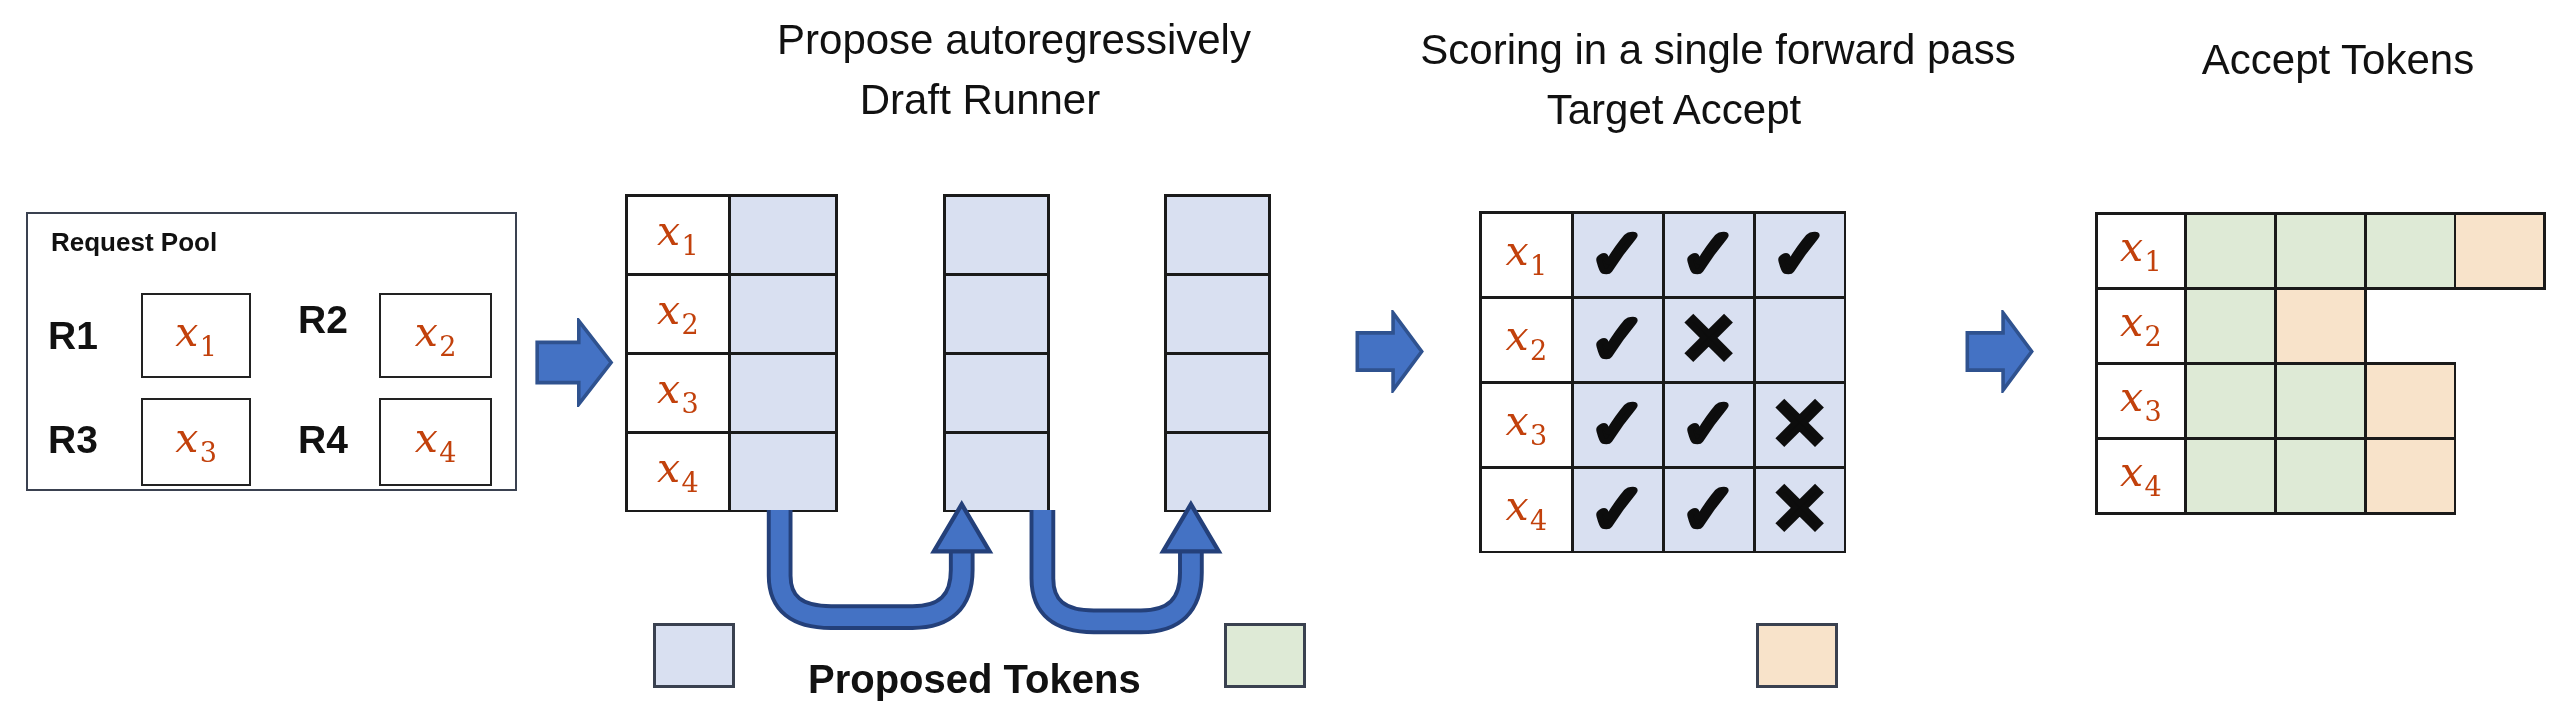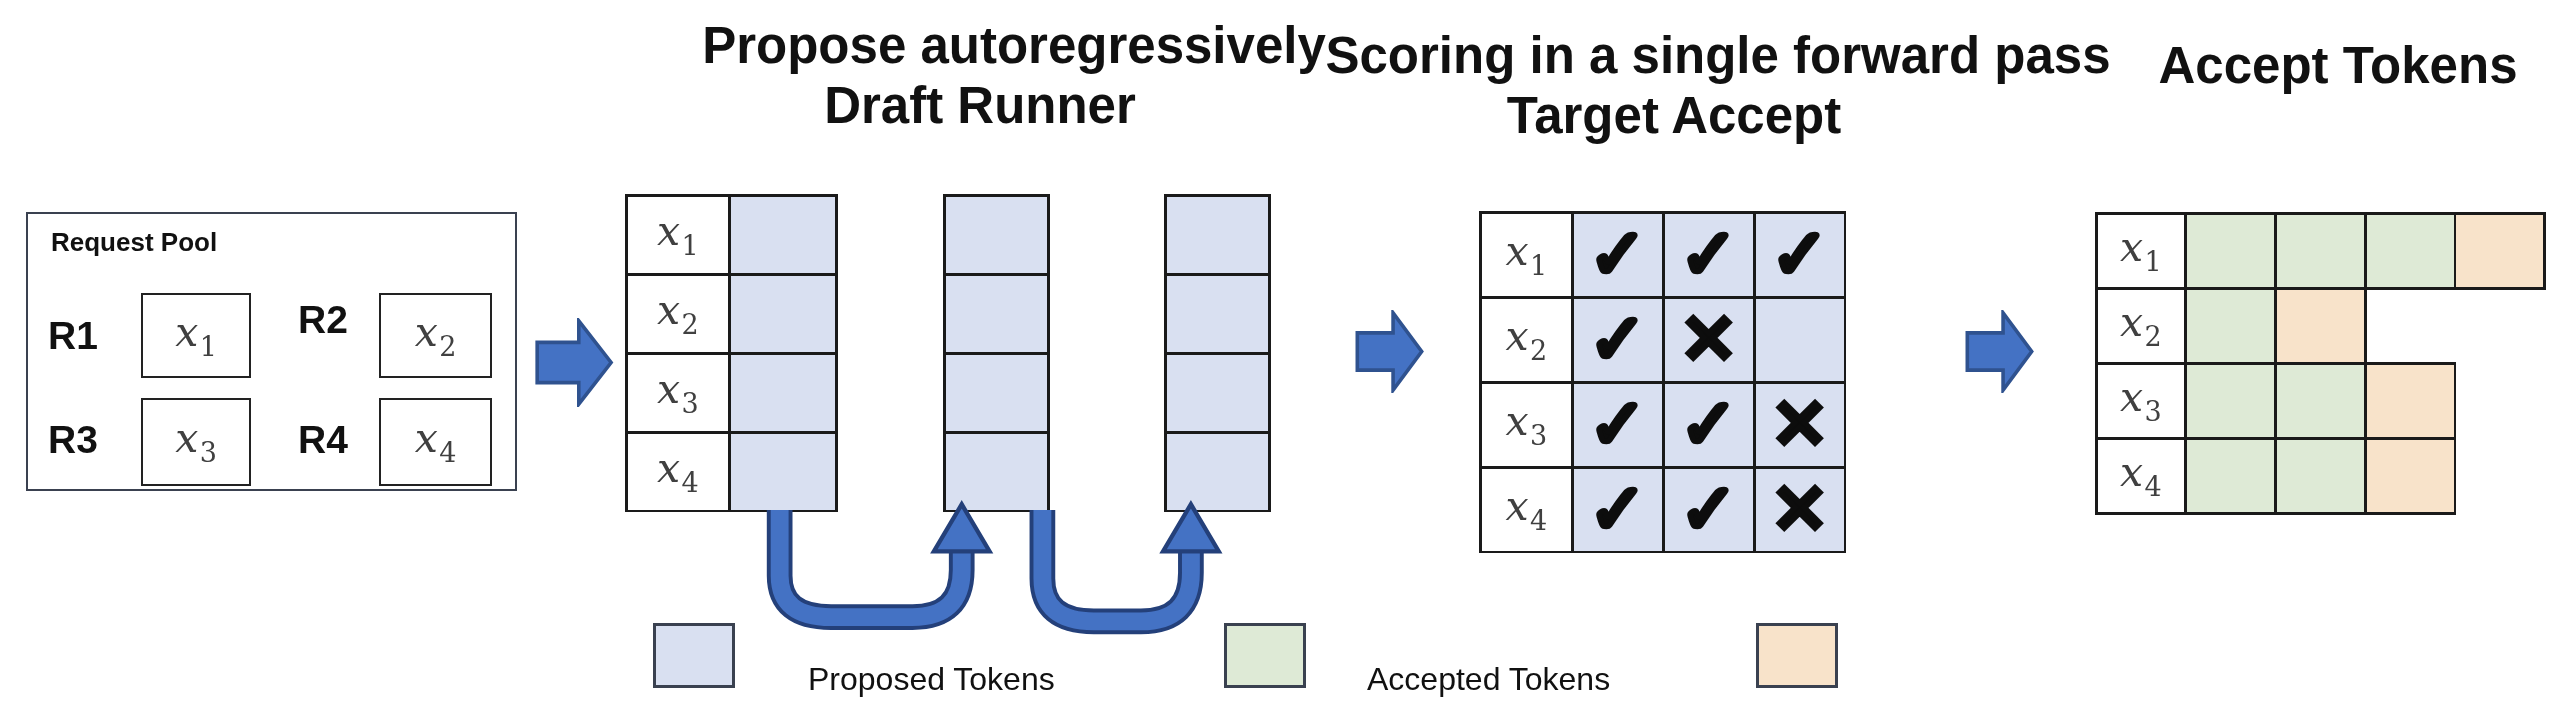--- a/index.html
+++ b/index.html
@@ -3,24 +3,24 @@
 <meta charset="utf-8">
 <style>
   :root{
     --proposed:#D9E0F1; --accepted:#DEEAD6; --bonus:#F8E3CA;
     --arrow-fill:#4472C4; --arrow-stroke:#2F528F; --line:#1a1a1a;
   }
   html,body{margin:0;padding:0;background:#ffffff;}
   body{width:2576px;height:703px;position:relative;overflow:hidden;
        font-family:"Liberation Sans", sans-serif;color:#111;}
   .abs{position:absolute;}
-  .title{font-size:51px;font-weight:700;white-space:nowrap;transform:translateX(-50%);}
+  .title{font-size:42px;font-weight:400;white-space:nowrap;transform:translateX(-50%);}
   
   .math{font-family:"DejaVu Serif", serif;font-style:italic;font-weight:500;
-        font-size:41px;line-height:1;color:#404040;}
+        font-size:41px;line-height:1;color:#c2410c;}
   .math sub{font-size:27px;font-style:normal;font-family:"DejaVu Serif",serif;
             vertical-align:-10px;margin-left:1.4px;}
   
   #request-pool{left:26px;top:212px;width:487px;height:275px;border:2.9px solid #3a4150;background:#fff;}
   .rp-title{left:23px;top:13px;font-size:26px;font-weight:600;}
   .req-id{font-size:39px;font-weight:600;}
   .token-box{border:2.9px solid #222;background:#fff;display:flex;align-items:center;justify-content:center;}
   
   .grid{display:grid;background:var(--line);gap:2.9px;padding:2.9px;}
   .cell{display:flex;align-items:center;justify-content:center;}
@@ -30,21 +30,21 @@
   .cell.bonus{background:var(--bonus);}
   #draft-grid-1{left:625px;top:194px;grid-template-columns:100px 104px;grid-auto-rows:76px;}
   .draft-col{top:194px;grid-template-columns:101px;grid-auto-rows:76px;}
   #draft-col-2{left:943px;} #draft-col-3{left:1164px;}
   #target-grid{left:1479px;top:211px;grid-template-columns:89px 88px 88px 88px;grid-auto-rows:82px;}
   .mark{font-size:69px;font-weight:900;color:#0d0d0d;-webkit-text-stroke:3.6px #0d0d0d;line-height:1;}
   .accept-row{position:absolute;display:grid;background:var(--line);gap:2.9px;padding:2.9px;grid-auto-rows:72px;}
   
   .legend-item{display:flex;align-items:center;height:60px;}
   .swatch{width:76px;height:59px;border:3.6px solid #3a4150;flex:none;}
-  .legend-label{font-size:32px;font-weight:400;white-space:nowrap;margin-top:48px;}
+  .legend-label{font-size:40px;font-weight:700;white-space:nowrap;margin-top:48px;}
   svg{display:block;}
   #overlay{left:0;top:0;pointer-events:none;}
 </style>
 </head>
 <body>
 
 <div class="abs title" style="left:1014px;top:15.7px">Propose autoregressively</div>
 <div class="abs title" style="left:980px;top:76px">Draft Runner</div>
 <div class="abs title" style="left:1718px;top:26px">Scoring in a single forward pass</div>
 <div class="abs title" style="left:1674px;top:86px">Target Accept</div>
@@ -209,18 +209,17 @@
       <div class="cell bonus"></div>
     </div>
   </div>
 
 <div class="abs legend-item" style="left:653px;top:625px">
   <div class="swatch" id="sw-proposed" style="background: rgb(217, 224, 241);"></div>
   <div class="legend-label" style="margin-left:73px">Proposed Tokens</div>
 </div>
 <div class="abs legend-item" style="left:1224px;top:625px">
   <div class="swatch" id="sw-accepted" style="background: rgb(222, 234, 214);"></div>
-  <div class="legend-label" style="margin-left:61px">Accepted Tokens</div>
 </div>
 <div class="abs legend-item" style="left:1756px;top:625px">
   <div class="swatch" id="sw-bonus" style="background: rgb(248, 227, 202);"></div>
 </div>
 
 
 </body></html>

